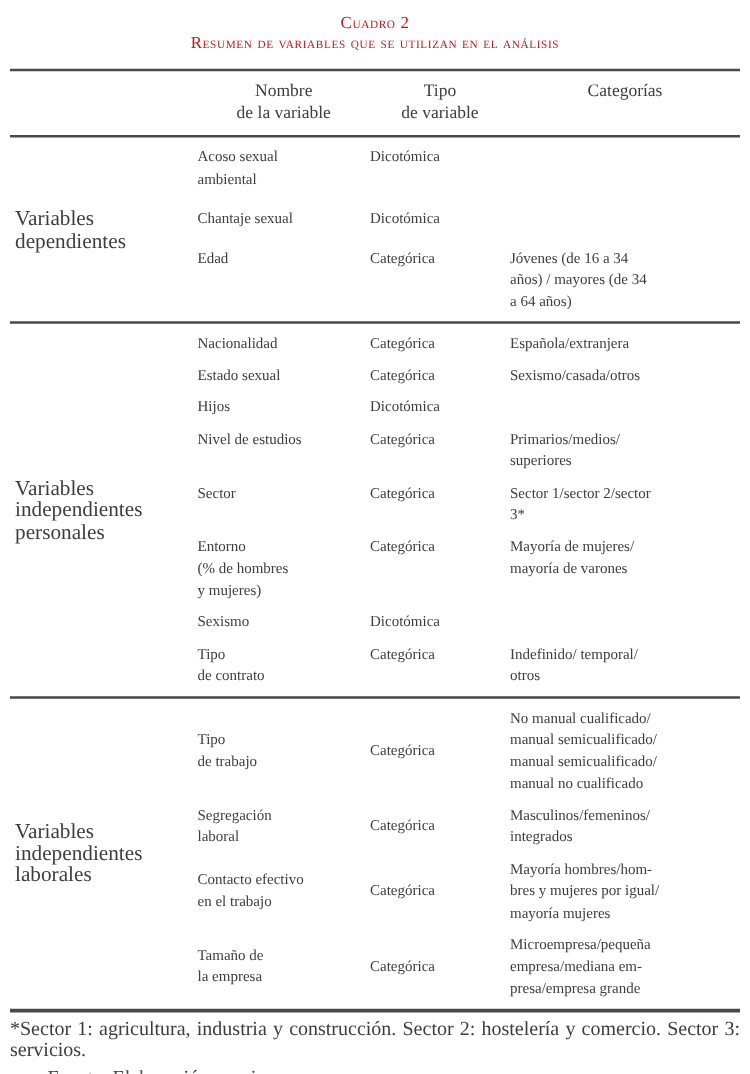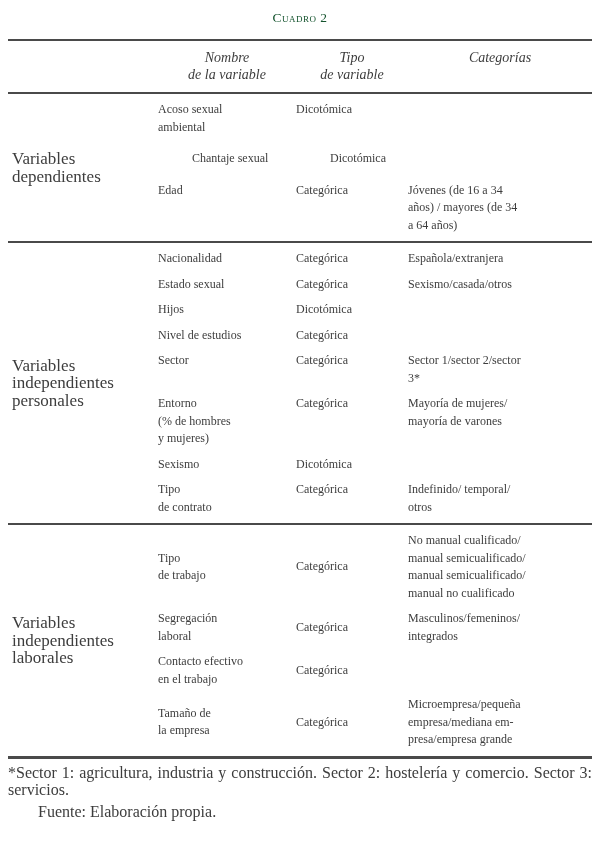--- a/index.html
+++ b/index.html
@@ -9,37 +9,36 @@
     color:#3d3d3d;overflow:hidden;
     -webkit-font-smoothing:antialiased;
   }
   .page{padding:8px 8px 0 8px;}
 
   
   .titleblock{text-align:center;margin-top:2px;}
   .ttl{
     font-variant:small-caps;
     font-size:13.5px;line-height:16px;letter-spacing:.5px;
-    color:#14532d;
+    color:#b91c1c;
   }
 
   
   .vtable{
     margin-top:13px;
     border-top:2px solid #4a4a4a;
     border-bottom:3px solid #4a4a4a;
   }
 
   
   .thead{
     display:grid;
     grid-template-columns:150px 138px 112px 1fr;
     border-bottom:2px solid #4a4a4a;
     padding:8px 0 9px 0;
-    font-style:italic;
     font-size:14px;line-height:17px;
   }
   .hc{text-align:center;white-space:pre-line;}
 
   
   .tsection{
     display:grid;
     grid-template-columns:150px 1fr;
     padding:3px 0;
   }
@@ -49,21 +48,21 @@
     padding-left:4px;
     white-space:pre-line;
     font-size:17px;line-height:17.5px;
   }
   .trow{
     display:grid;
     grid-template-columns:138px 112px 1fr;
     padding:4px 0;
     align-items:start;
   }
-  .sec1 .trow-pad{padding:10px 0;margin-left:34px;}
+  .sec1 .trow-pad{padding:10px 0;}
   .sec3 .trow{align-items:center;}
   .cell{
     white-space:pre-line;
     font-size:12px;line-height:17.5px;
   }
 
   
   .footnote{
     margin-top:5px;
     font-size:16px;line-height:17px;
@@ -71,20 +70,21 @@
   }
   .source{text-align:left;margin-left:30px;}
 </style>
 </head>
 <body>
 
 <div class="page">
 
   <div class="titleblock">
     <div class="ttl">Cuadro 2</div>
+    <div class="ttl">Resumen de variables que se utilizan en el análisis</div>
   </div>
 
   <div class="vtable">
 
     <div class="thead">
       <div class="hc"></div>
       <div class="hc">Nombre
 de la variable</div>
       <div class="hc">Tipo
 de variable</div>
@@ -132,20 +132,22 @@
           <div class="cell">Sexismo/casada/otros</div>
         </div>
         <div class="trow">
           <div class="cell">Hijos</div>
           <div class="cell">Dicotómica</div>
           <div class="cell"></div>
         </div>
         <div class="trow">
           <div class="cell">Nivel de estudios</div>
           <div class="cell">Categórica</div>
+          <div class="cell">Primarios/medios/
+superiores</div>
         </div>
         <div class="trow">
           <div class="cell">Sector</div>
           <div class="cell">Categórica</div>
           <div class="cell">Sector 1/sector 2/sector
 3*</div>
         </div>
         <div class="trow">
           <div class="cell">Entorno
 (% de hombres
@@ -187,20 +189,23 @@
           <div class="cell">Segregación
 laboral</div>
           <div class="cell">Categórica</div>
           <div class="cell">Masculinos/femeninos/
 integrados</div>
         </div>
         <div class="trow">
           <div class="cell">Contacto efectivo
 en el trabajo</div>
           <div class="cell">Categórica</div>
+          <div class="cell">Mayoría hombres/hom-
+bres y mujeres por igual/
+mayoría mujeres</div>
         </div>
         <div class="trow">
           <div class="cell">Tamaño de
 la empresa</div>
           <div class="cell">Categórica</div>
           <div class="cell">Microempresa/pequeña
 empresa/mediana em-
 presa/empresa grande</div>
         </div>
       </div>

